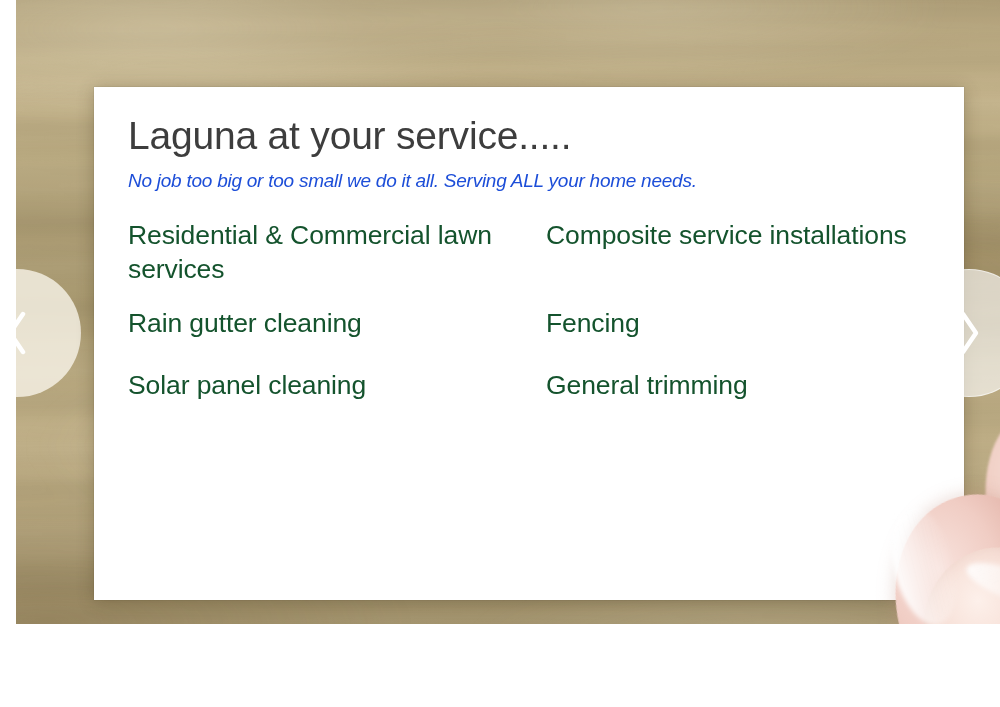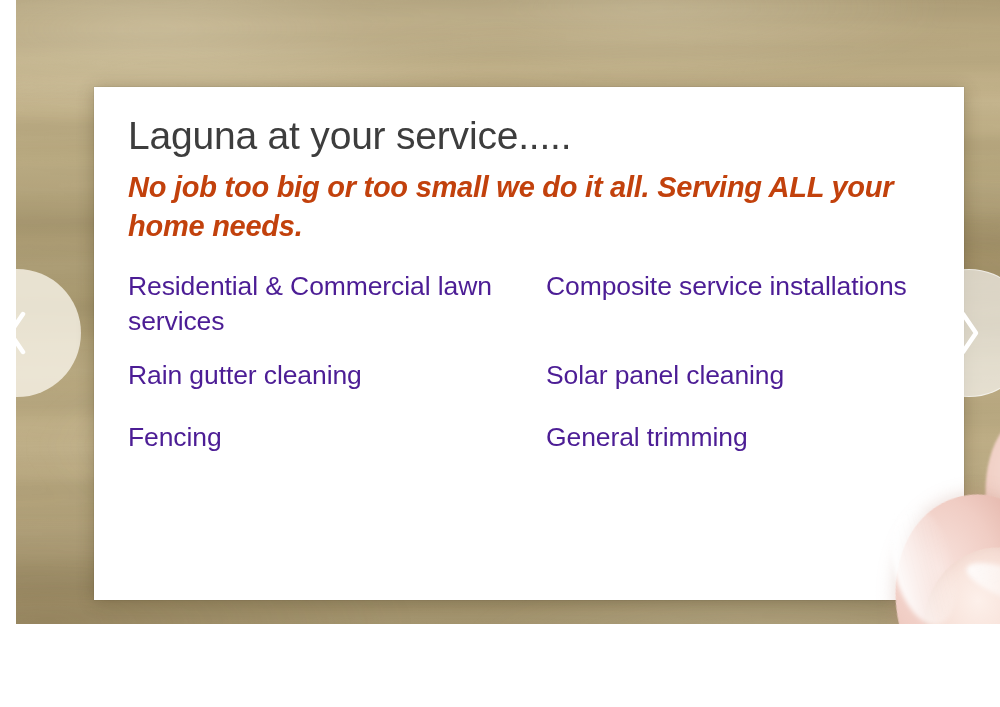--- a/index.html
+++ b/index.html
@@ -97,40 +97,40 @@
     font-weight: 400;
     color: #3d3d3d;
     letter-spacing: -0.2px;
     line-height: 1.16;
     margin: 0 0 10px 0;
     white-space: nowrap;
   }
 
   #card-tagline {
     font-style: italic;
-    font-size: 29px;
-    font-weight: 700;
-    color: #c2410c;
+    font-size: 19px;
+    font-weight: 400;
+    color: #1d4ed8;
     line-height: 1.33;
     letter-spacing: -0.25px;
     margin: 0 0 24px 0;
     max-width: 815px;
   }
 
   #services {
     display: grid;
     grid-template-columns: 418px 1fr;
     column-gap: 0px;
     row-gap: 0px;
     margin-top: 18px;
   }
 
   .service-item {
     font-size: 26.5px;
-    color: #4c1d95;
+    color: #14532d;
     line-height: 1.32;
     letter-spacing: -0.1px;
     padding-bottom: 27px;
     min-height: 35px;
   }
   .service-item.two-line { padding-bottom: 19px; }
 
   
   .nav-circle {
     position: absolute;
@@ -256,22 +256,22 @@
     <div class="card-inner">
 
       <h1 id="card-title">Laguna at your service.....</h1>
 
       <p id="card-tagline">No job too big or too small we do it all. Serving ALL your home needs.</p>
 
       <div id="services">
         <div class="service-item two-line">Residential &amp; Commercial lawn services</div>
         <div class="service-item two-line">Composite service installations</div>
         <div class="service-item">Rain gutter cleaning</div>
+        <div class="service-item">Fencing</div>
         <div class="service-item">Solar panel cleaning</div>
-        <div class="service-item">Fencing</div>
         <div class="service-item">General trimming</div>
       </div>
 
     </div>
   </div>
 
   <div class="nav-circle" id="nav-next">
     <svg class="chev" viewBox="0 0 26 48">
       <polyline points="7,5 20,24 7,43"></polyline>
     </svg>

